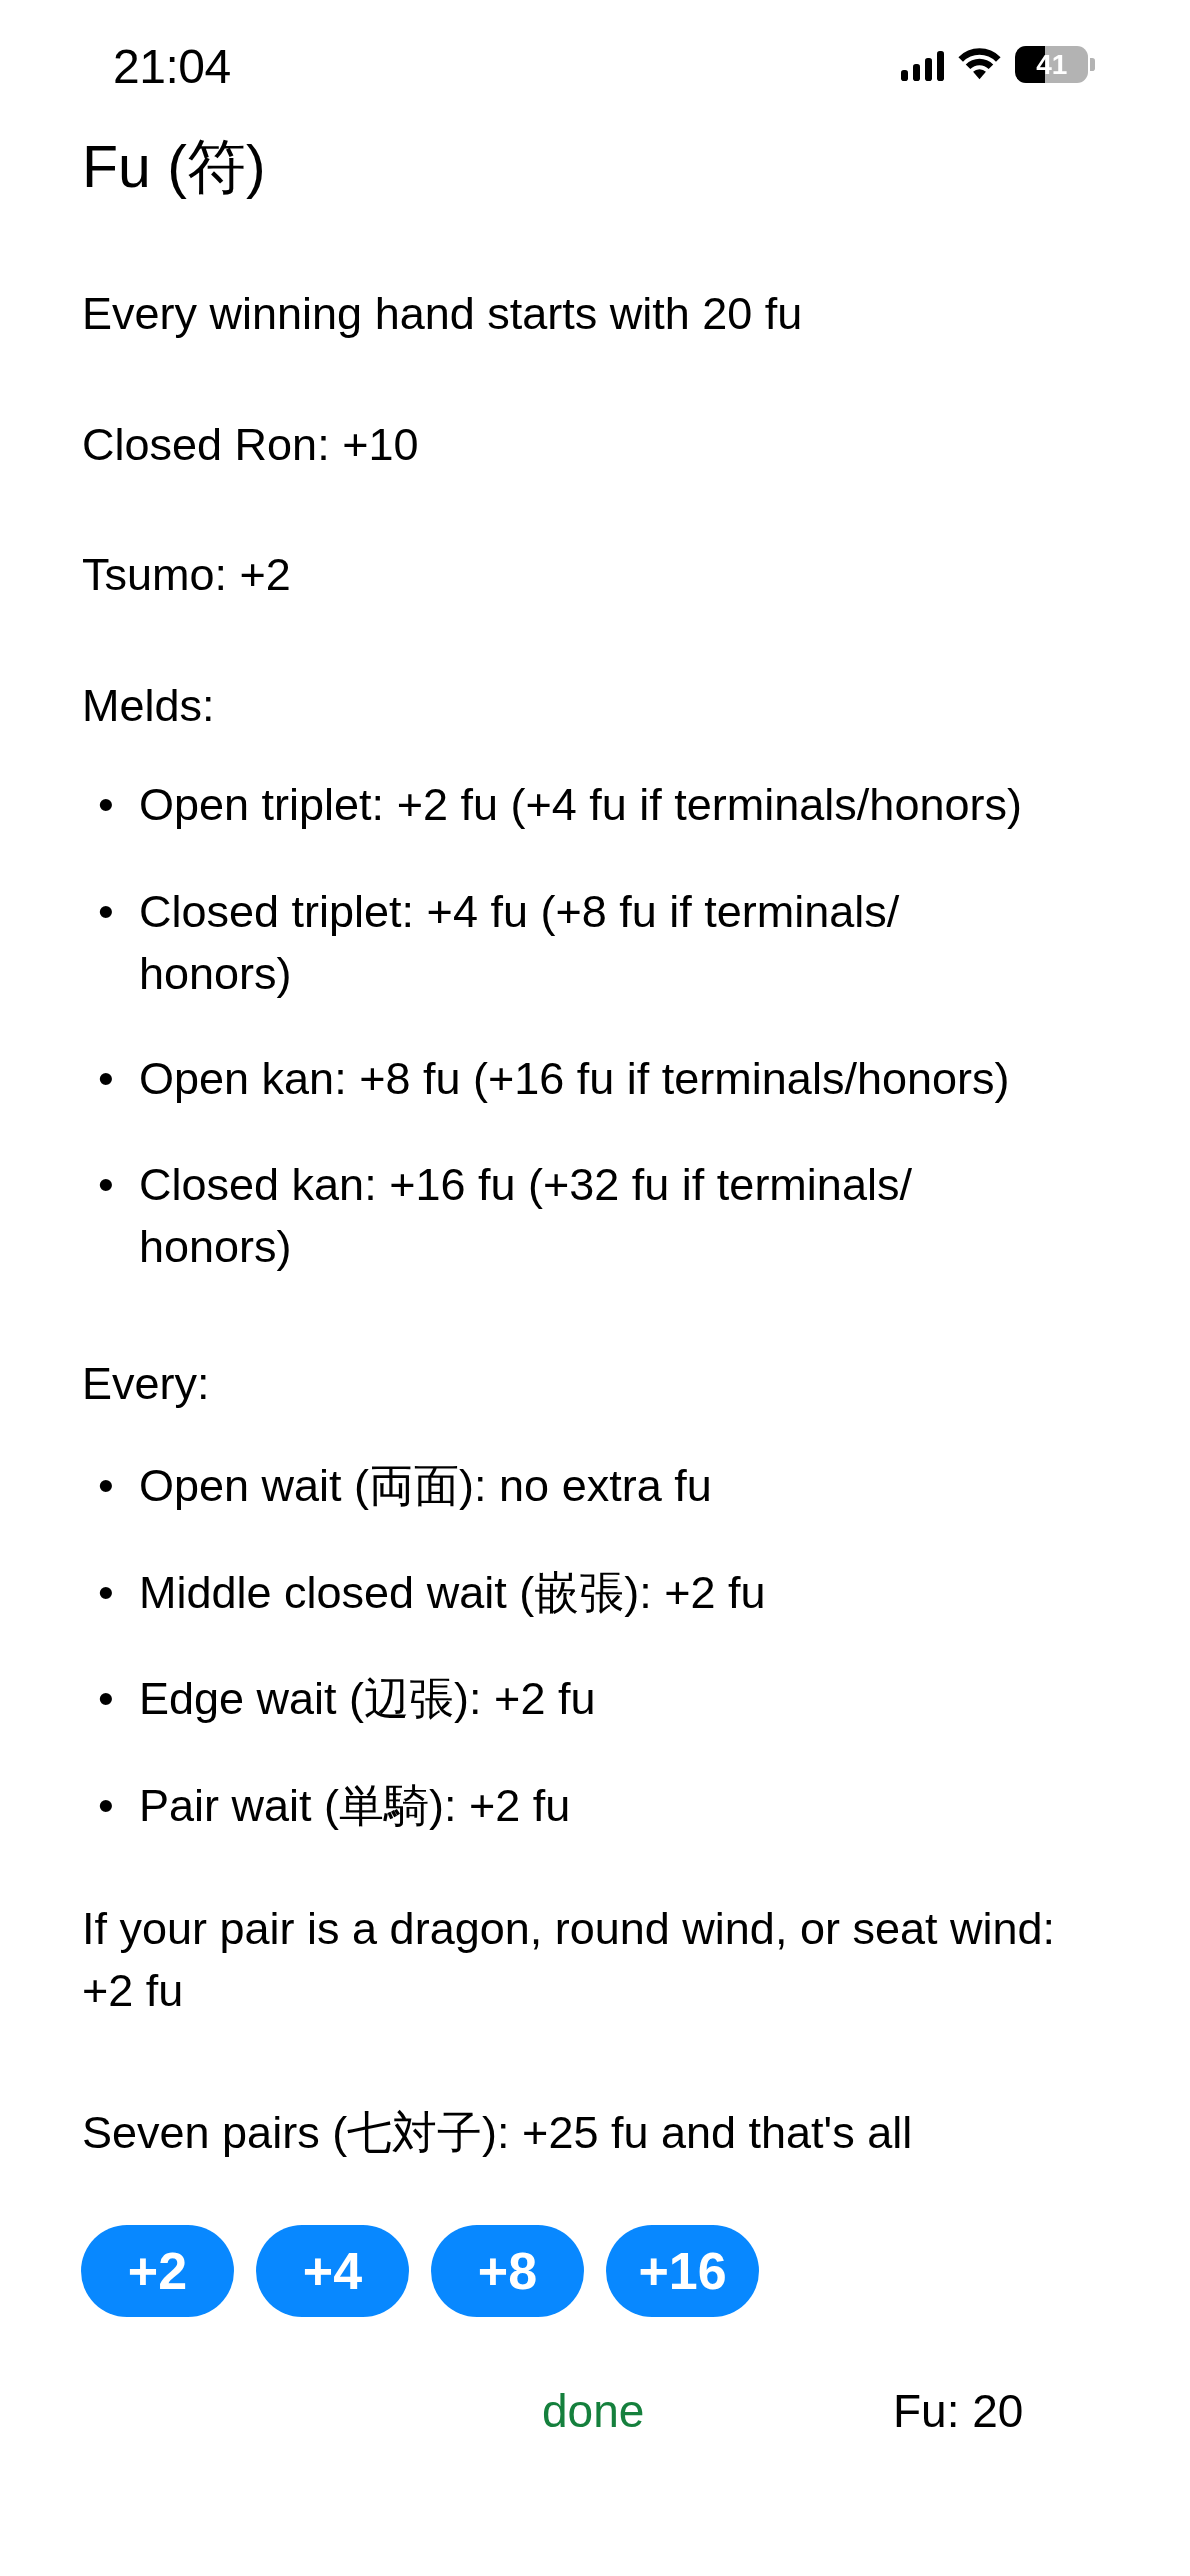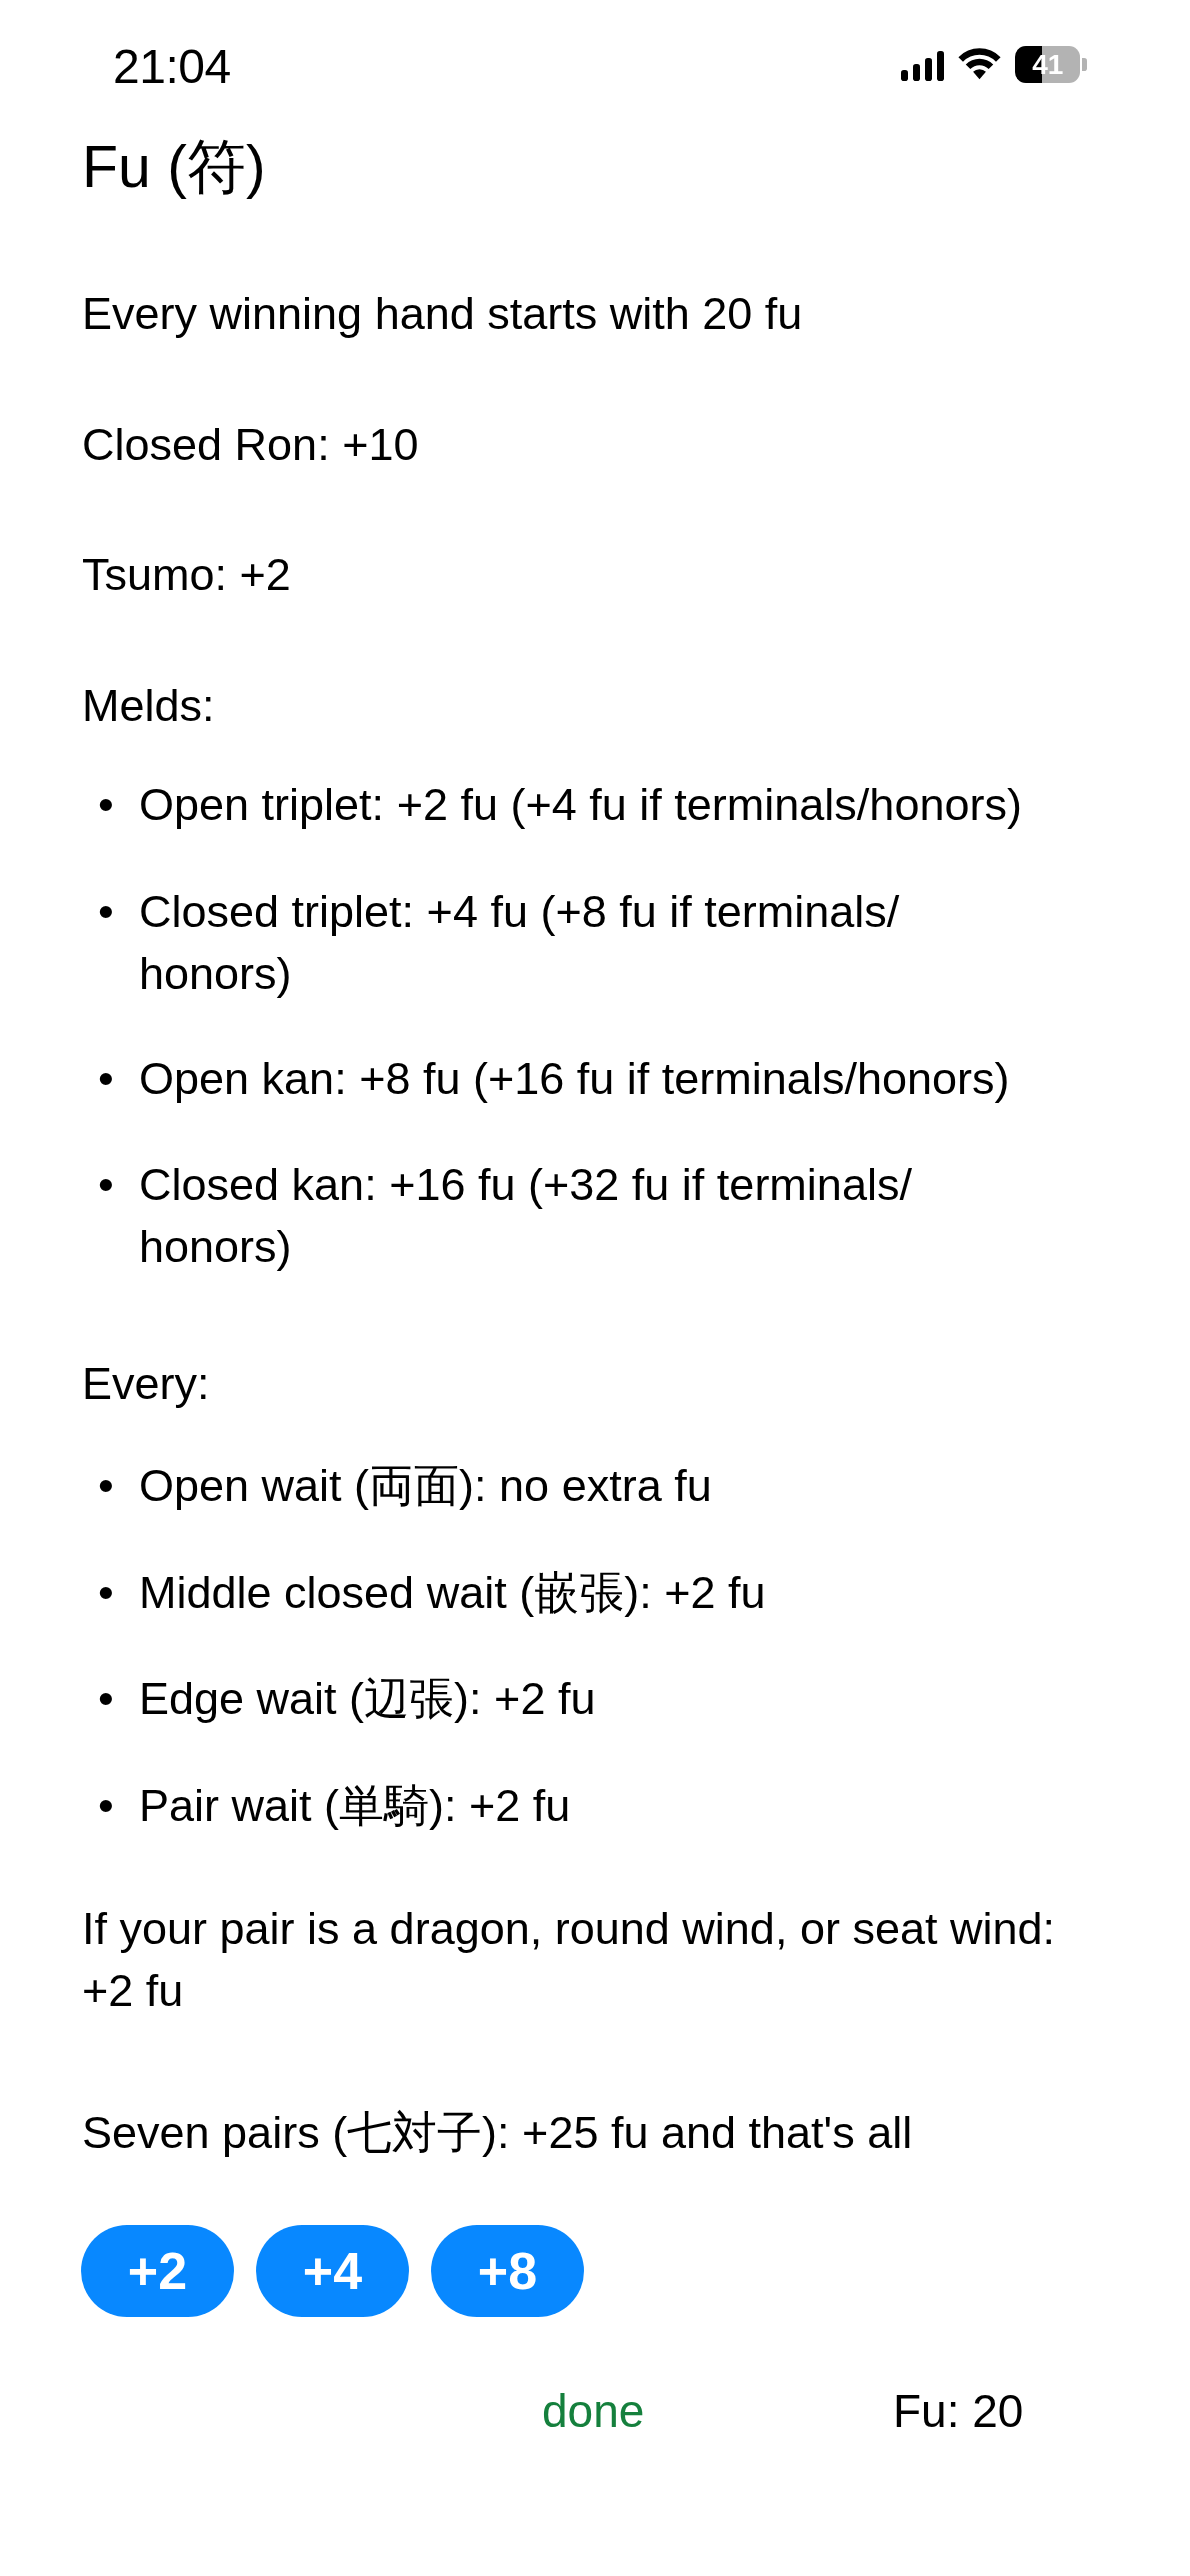--- a/index.html
+++ b/index.html
@@ -5,21 +5,21 @@
   html, body { margin: 0; padding: 0; background: #ffffff; }
   body { width: 1191px; height: 2576px; position: relative; overflow: hidden;
          font-family: "Liberation Sans", "DejaVu Sans", sans-serif; color: #000; }
   .abs { position: absolute; white-space: nowrap; }
 
   
   .status-time { left: 113px; top: 39px; font-size: 48px; font-weight: 400; line-height: 56px; letter-spacing: -0.5px; }
   .status-icons { position: absolute; left: 901px; top: 46px; height: 37px; display: flex; align-items: center; gap: 13px; }
   .signal { display: flex; align-items: flex-end; gap: 4.6px; height: 32px; }
   .signal span { display: block; width: 7.4px; background: #000; border-radius: 2.8px; }
-  .battery { position: relative; width: 65px; height: 37px; border-radius: 11px; overflow: hidden; background: #b3b3b3; }
+  .battery { position: relative; width: 73px; height: 37px; border-radius: 11px; overflow: hidden; background: #b3b3b3; }
   .battery .fill { position: absolute; left: 0; top: 0; bottom: 0; width: 41%; background: #000; }
   .battery .pct { position: absolute; left: 0; right: 0; top: 0; bottom: 0; text-align: center; line-height: 37px;
                   font-size: 28px; font-weight: 700; color: #fff; }
   .battery-nub { width: 4.6px; height: 13px; background: #b3b3b3; border-radius: 0 2.8px 2.8px 0; margin-left: -11px; }
 
   .title { left: 82px; top: 130px; font-size: 59px; line-height: 74px; }
 
   .para { left: 82px; font-size: 45px; line-height: 62px; }
   .bullet { position: absolute; left: 98px; font-size: 45px; line-height: 62px; }
   .li-text { position: absolute; left: 139px; width: 974px; font-size: 45px; line-height: 62px; white-space: normal; }
@@ -104,17 +104,18 @@
   </div>
 </div>
 
 <div class="abs para" style="top:1898px; width:1029px; white-space:normal;">If your pair is a dragon, round wind, or seat wind: +2 fu</div>
 <div class="abs para" style="top:2102px">Seven pairs (七対子): +25 fu and that's all</div>
 
 <div class="btn-row">
   <button class="fu-btn">+2</button>
   <button class="fu-btn">+4</button>
   <button class="fu-btn">+8</button>
+  <button class="fu-btn">+16</button>
 </div>
 
 <div class="abs done-btn">done</div>
 <div class="abs fu-total">Fu: 20</div>
 
 
 </body></html>

